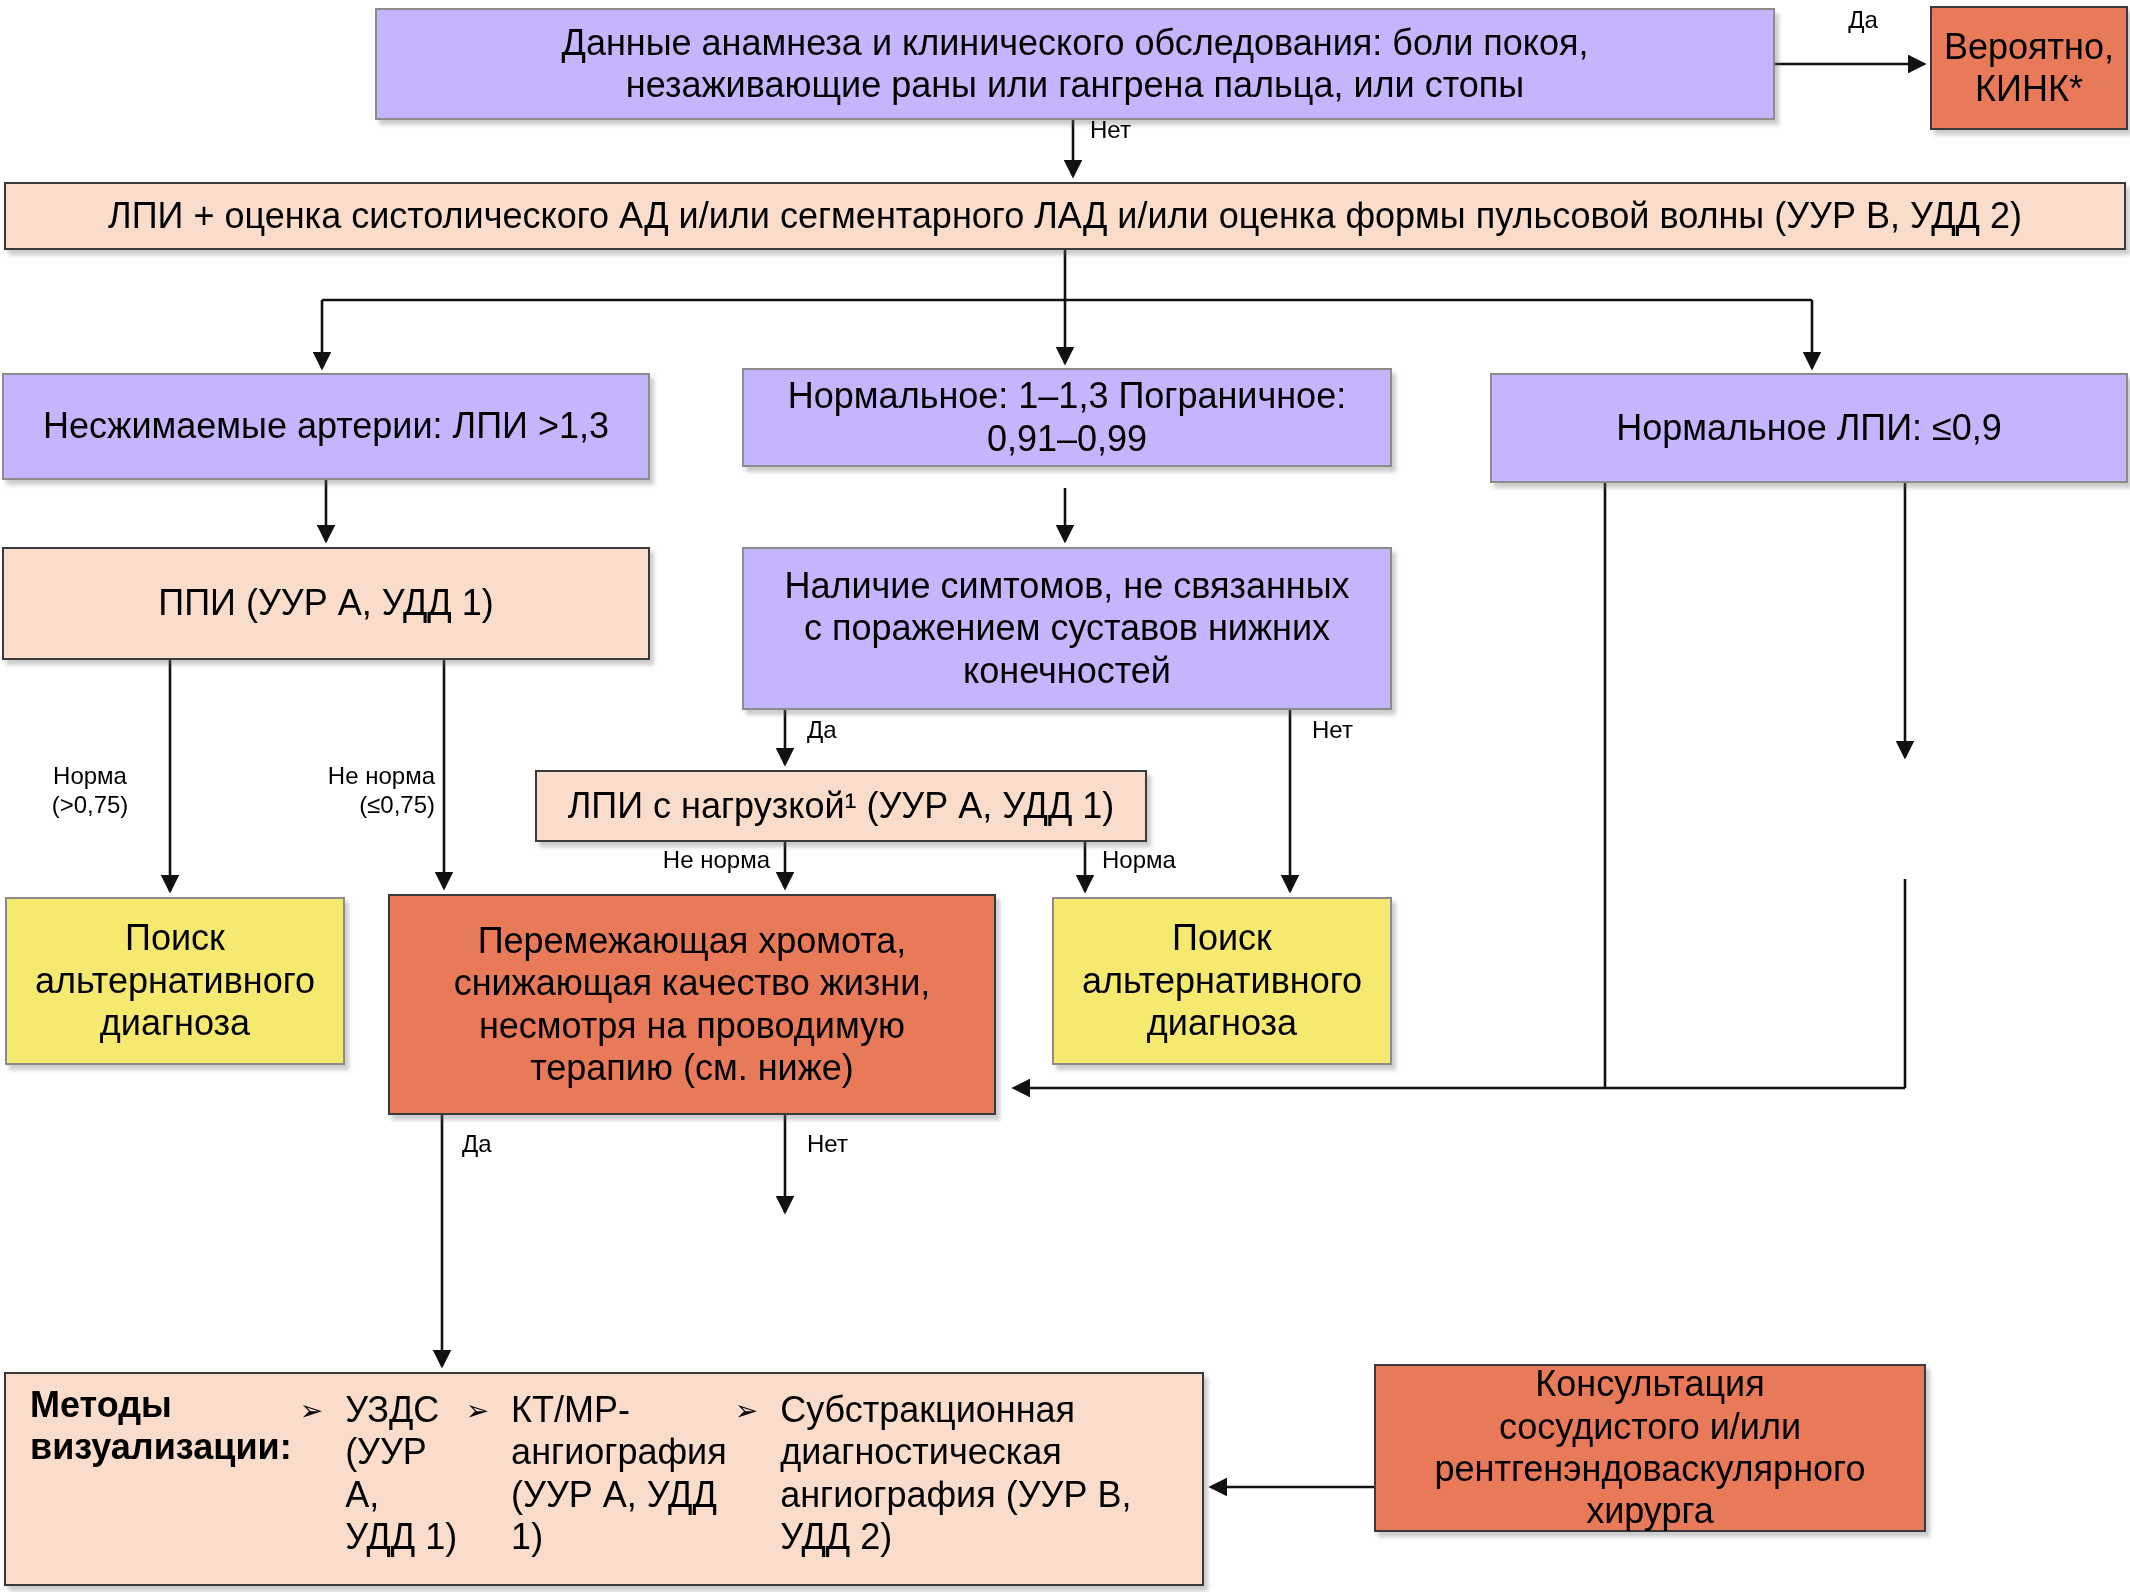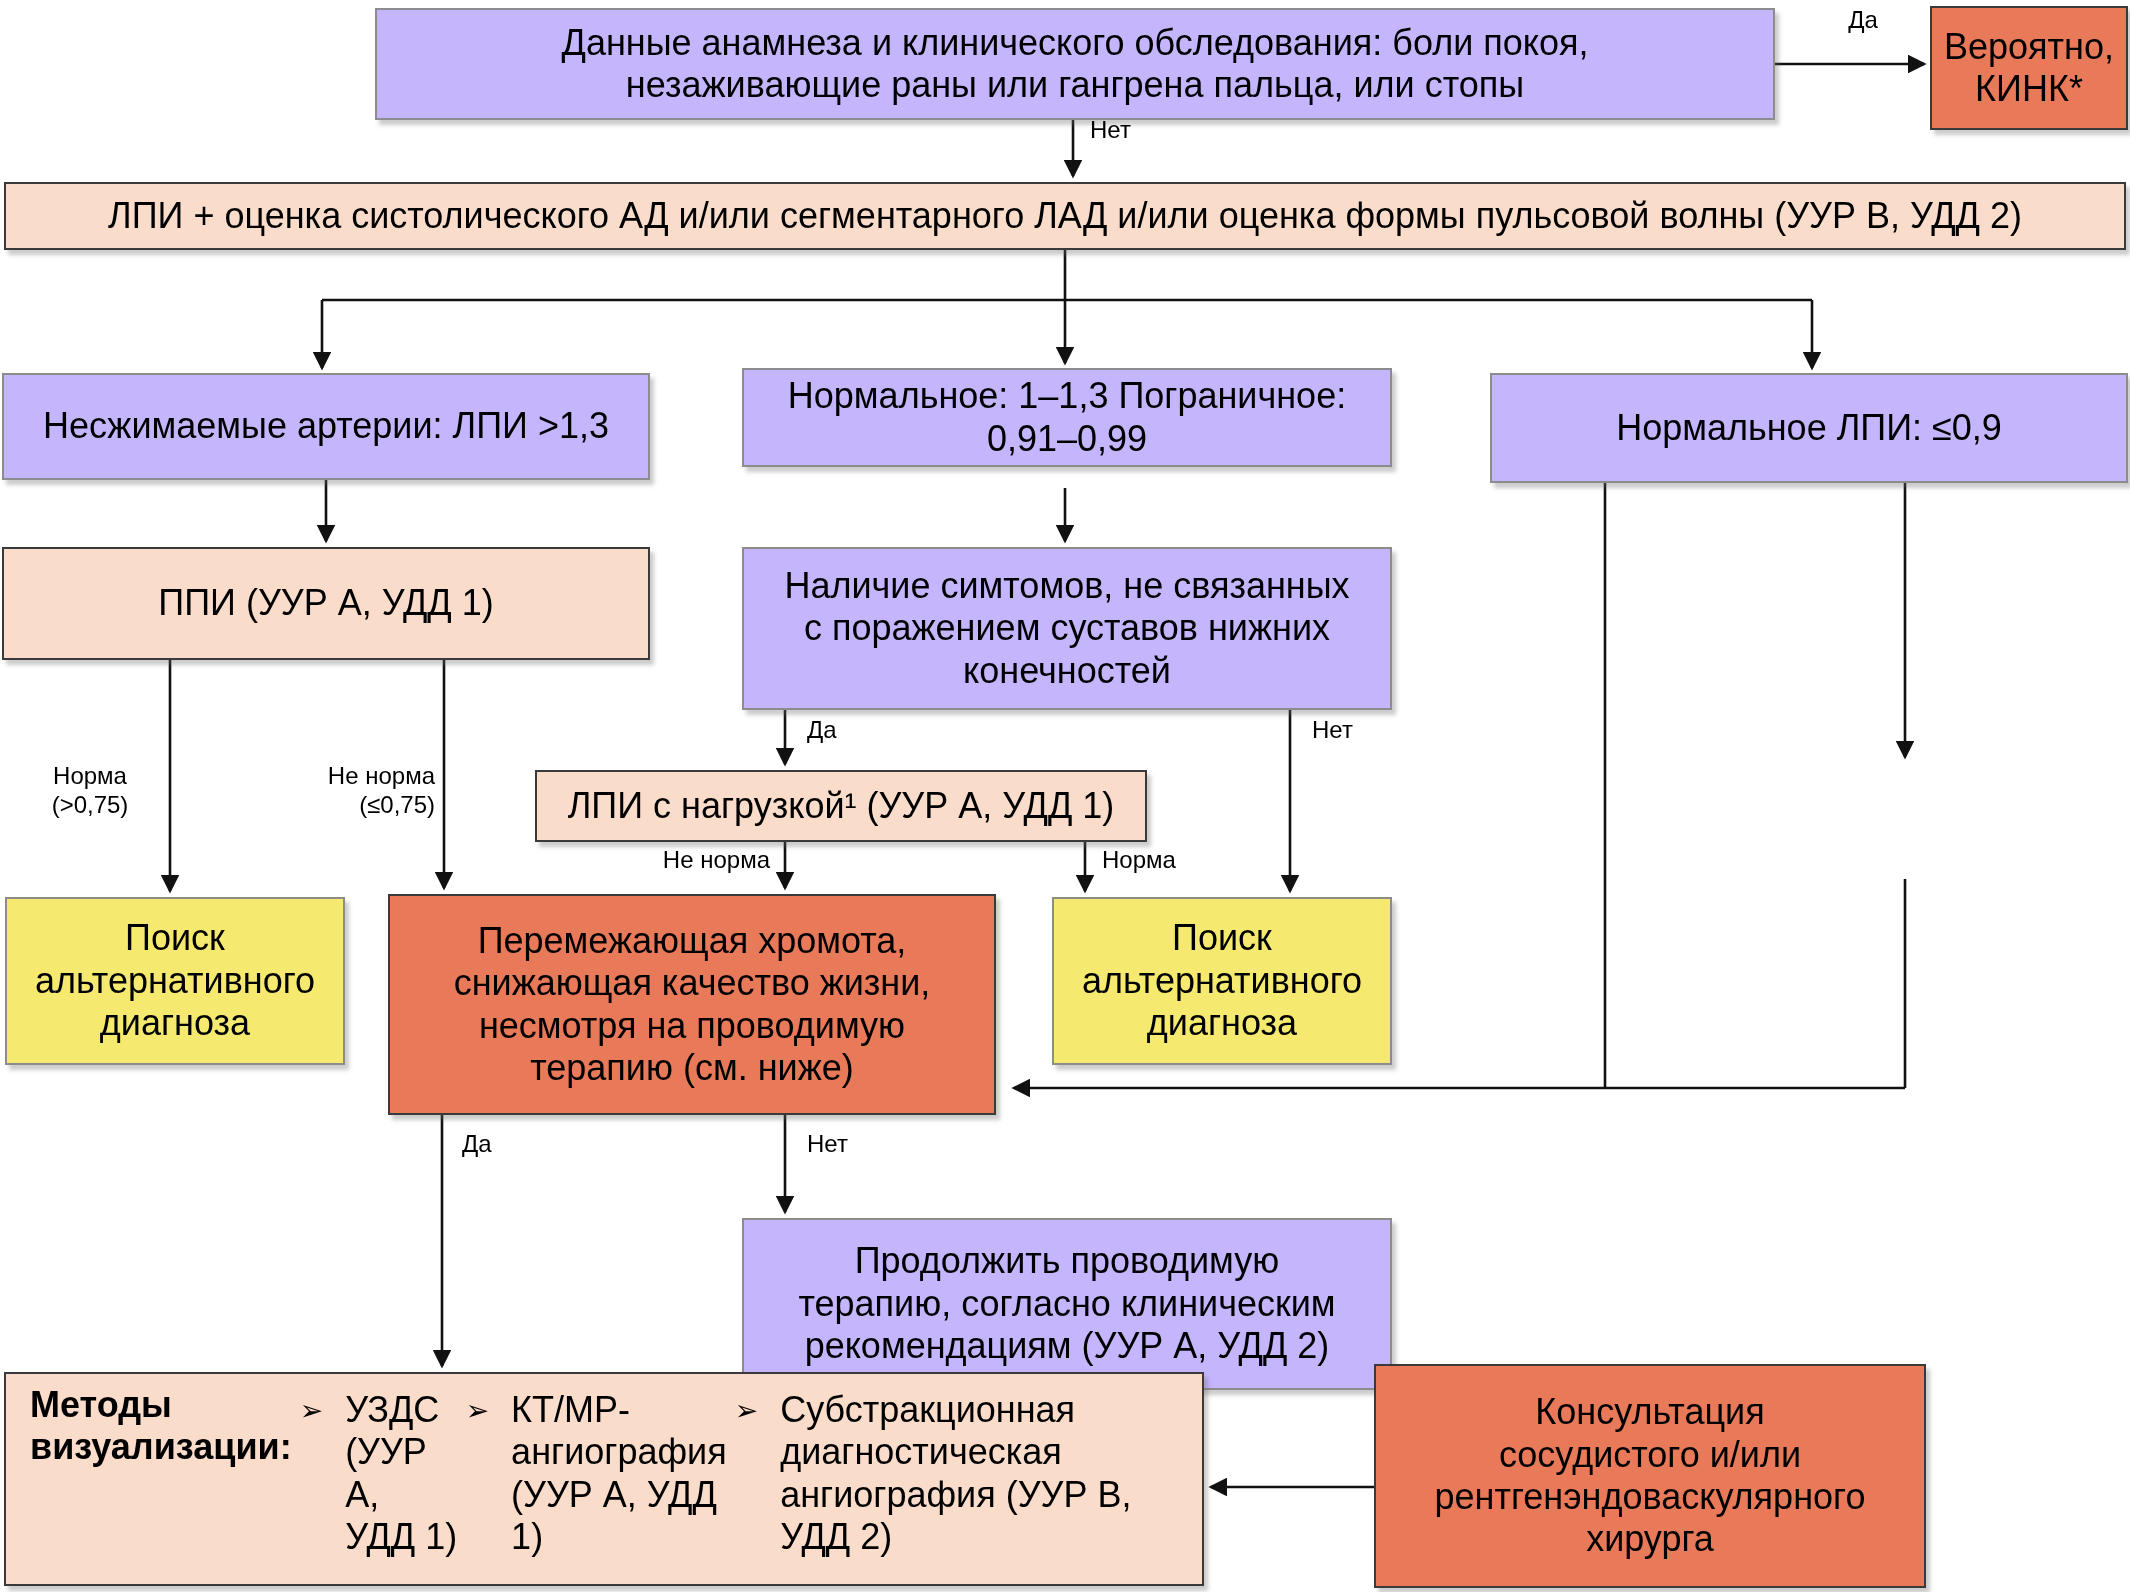--- a/index.html
+++ b/index.html
@@ -39,21 +39,21 @@
   #n-symptoms  {left:742px; top:547px; width:650px; height:163px;}
   #n-lpia      {left:535px; top:770px; width:612px; height:72px;}
   #n-lpib      {left:1693px;top:763px; width:428px; height:118px;}
   #n-alt1      {left:5px;   top:897px; width:340px; height:168px;}
   #n-claud     {left:388px; top:894px; width:608px; height:221px;}
   #n-alt2      {left:1052px;top:897px; width:340px; height:168px;}
   #n-continue  {left:742px; top:1218px;width:650px; height:172px;}
   #n-imaging   {left:4px;   top:1372px;width:1200px;height:214px;
                 flex-direction:row;align-items:flex-start;justify-content:center;
                 text-align:left;padding:10px 24px;}
-  #n-consult   {left:1374px;top:1364px;width:552px; height:224px;}
+  #n-consult   {left:1374px;top:1364px;width:552px; height:168px;}
 
   .viz-title{font-weight:bold;margin-bottom:12px;}
   .viz-item{display:flex;align-items:baseline;margin:5px 0 0 8px;}
   .viz-item .bullet{font-size:28px;margin-right:22px;transform:translateY(-2px);}
 
   
   #l-anamnesis-yes {left:1808px;top:6px;   width:110px;}
   #l-anamnesis-no  {left:1090px;top:116px; width:120px;}
   #l-tbi-norm      {left:15px;  top:762px; width:150px;}
   #l-tbi-abnorm    {left:245px; top:762px; width:190px;}
@@ -122,23 +122,20 @@
 альтернативного
 диагноза</div>
   <div id="n-claud" class="flow-box orange">Перемежающая хромота,
 снижающая качество жизни,
 несмотря на проводимую
 терапию (см. ниже)</div>
   <div id="n-alt2" class="flow-box yellow">Поиск
 альтернативного
 диагноза</div>
 
-  <div id="n-continue" class="flow-box white">Продолжить проводимую
-терапию, согласно клиническим
-рекомендациям (УУР A, УДД 2)</div>
 
   <div id="n-imaging" class="flow-box pink">
     <div class="viz-title">Методы визуализации:</div>
     <div class="viz-item">
       <span class="bullet">➢</span>
       <span>УЗДС (УУР A, УДД 1)</span>
     </div>
     <div class="viz-item">
       <span class="bullet">➢</span>
       <span>КТ/МР-ангиография (УУР A, УДД 1)</span>

